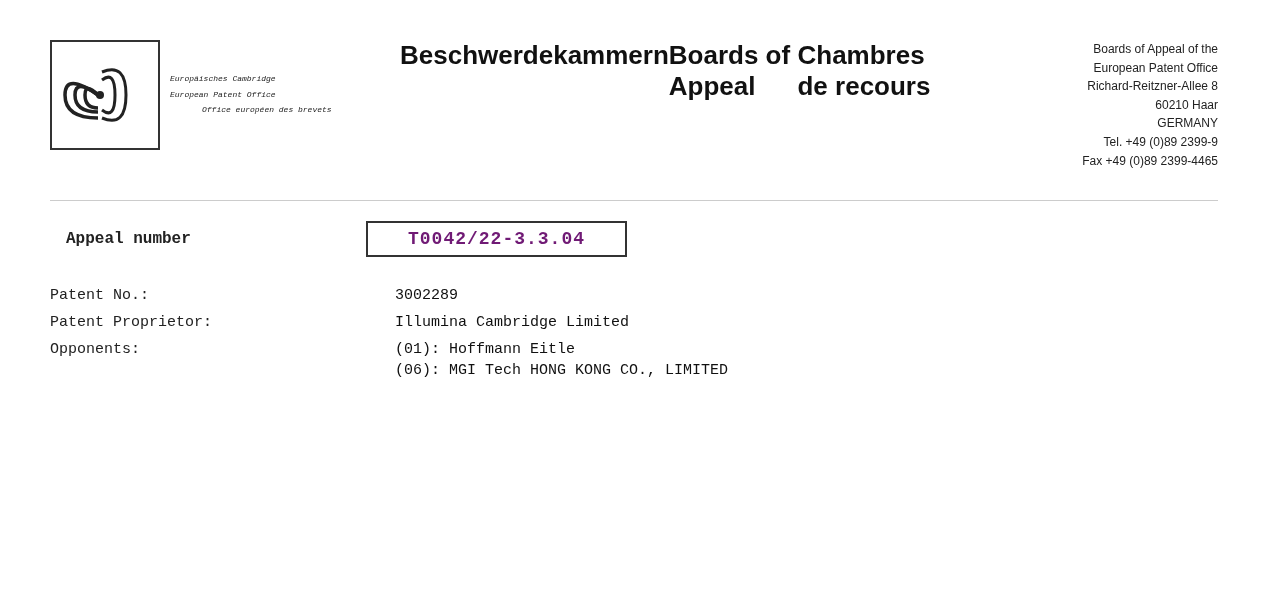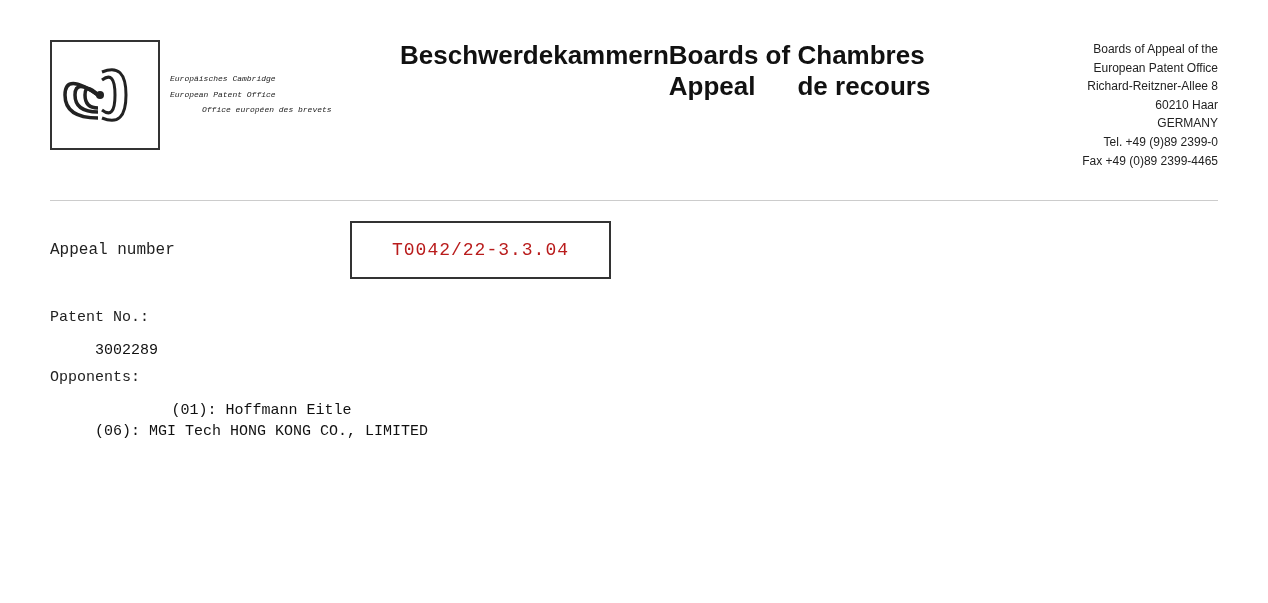--- a/index.html
+++ b/index.html
@@ -94,52 +94,52 @@
       border: none;
       border-top: 1px solid #ccc;
       margin: 10px 0 20px 0;
     }
 
     .appeal-number-row {
       display: flex;
       flex-direction: row;
       align-items: center;
       margin-bottom: 30px;
-      margin-left: 0;
+      margin-left: 16px;
+      font-weight: bold;
     }
 
     .appeal-label {
       font-family: 'Courier New', Courier, monospace;
       font-size: 16px;
       color: #222;
       width: 300px;
       flex-shrink: 0;
     }
 
     .appeal-number-box {
       border: 2px solid #333;
-      padding: 17px 40px;
+      padding: 6px 40px;
       font-family: 'Courier New', Courier, monospace;
       font-size: 18px;
-      color: #b91c1c;
+      color: #701a75;
       letter-spacing: 1px;
     }
 
     .details-section {
       display: flex;
       flex-direction: column;
       gap: 10px;
       margin-left: 0;
     }
 
     .detail-row {
       display: flex;
-      flex-direction: column;
+      flex-direction: row;
       align-items: flex-start;
-      gap: 16px;
     }
 
     .detail-label {
       font-family: 'Courier New', Courier, monospace;
       font-size: 15px;
       color: #222;
       width: 300px;
       flex-shrink: 0;
     }
 
@@ -147,21 +147,20 @@
       font-family: 'Courier New', Courier, monospace;
       font-size: 15px;
       color: #111;
       margin-left: 45px;
     }
 
     .opponents-block {
       display: flex;
       flex-direction: column;
       gap: 4px;
-      text-align: center;
     }
   </style>
 </head>
 <body>
 
 <div class="page">
 
   <div class="header-section">
 
     <div class="logo-block">
@@ -196,39 +195,43 @@
       <div class="title-line">Boards of Appeal</div>
       <div class="title-line">Chambres de recours</div>
     </div>
 
     <div class="address-block">
       <div>Boards of Appeal of the</div>
       <div>European Patent Office</div>
       <div>Richard-Reitzner-Allee 8</div>
       <div>60210 Haar</div>
       <div>GERMANY</div>
-      <div>Tel. +49 (9)89 2399-0</div>
+      <div>Tel. +49 (0)89 2399-9</div>
       <div>Fax +49 (0)89 2399-4465</div>
     </div>
   </div>
 
   <hr class="divider">
 
   <div class="appeal-number-row">
     <div class="appeal-label">Appeal number</div>
     <div class="appeal-number-box">T0042/22-3.3.04</div>
   </div>
 
   <div class="details-section">
 
     <div class="detail-row">
       <div class="detail-label">Patent No.:</div>
       <div class="detail-value">3002289</div>
     </div>
 
+    <div class="detail-row">
+      <div class="detail-label">Patent Proprietor:</div>
+      <div class="detail-value">Illumina Cambridge Limited</div>
+    </div>
 
     <div class="detail-row">
       <div class="detail-label">Opponents:</div>
       <div class="opponents-block">
         <div class="detail-value">(01): Hoffmann Eitle</div>
         <div class="detail-value">(06): MGI Tech HONG KONG CO., LIMITED</div>
       </div>
     </div>
   </div>
 </div>

